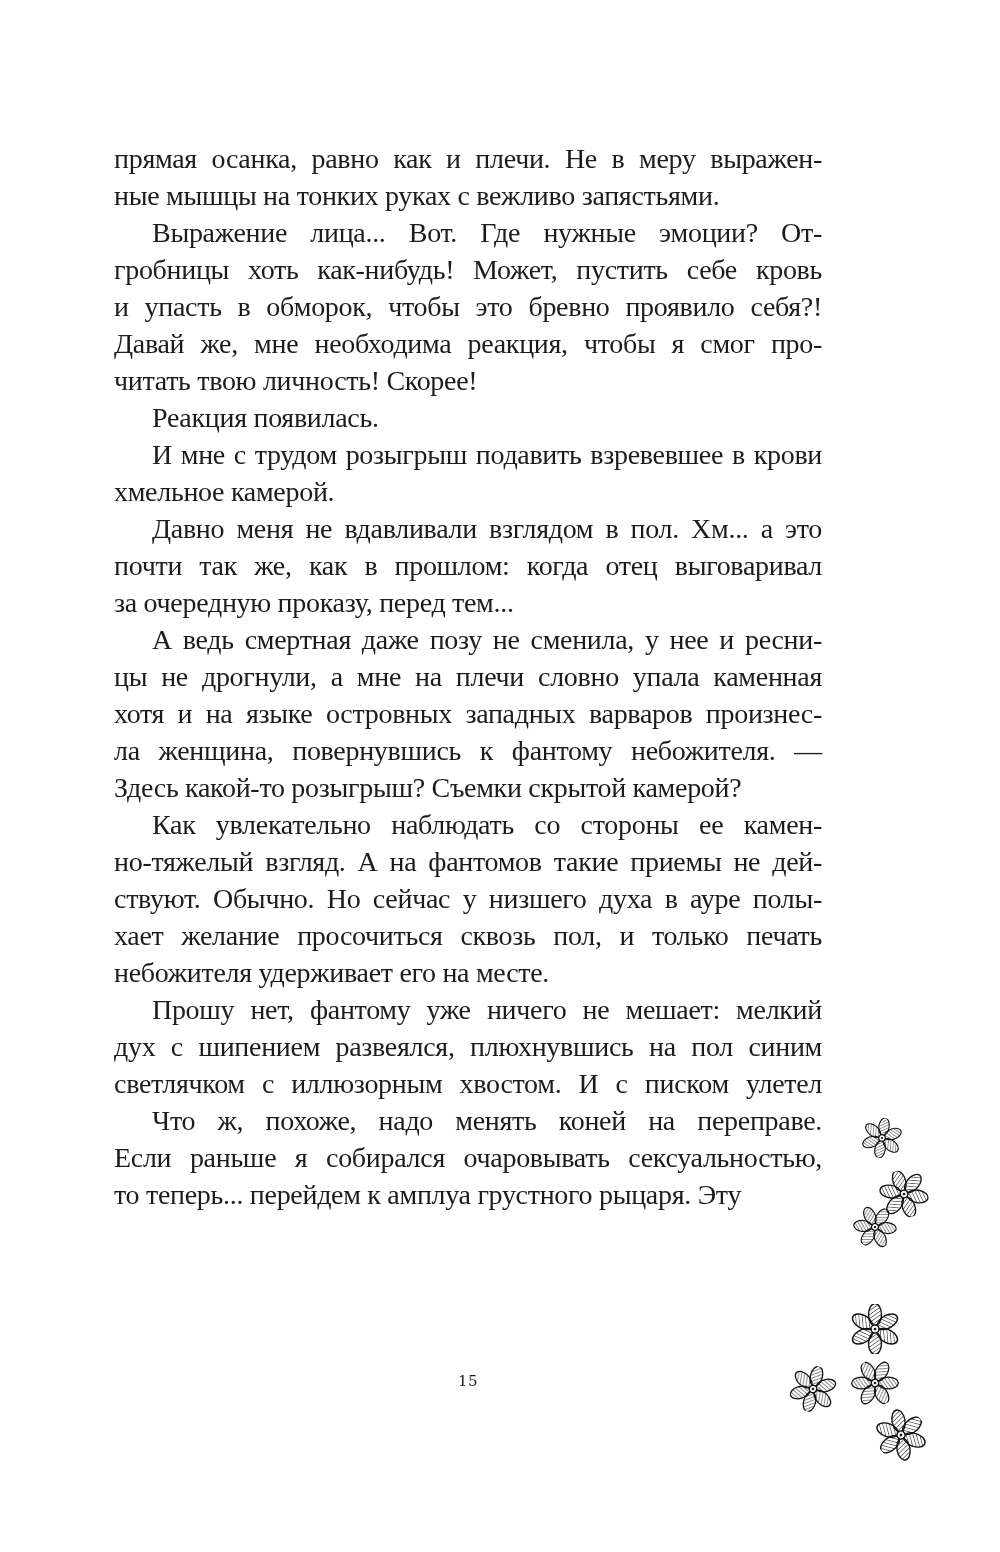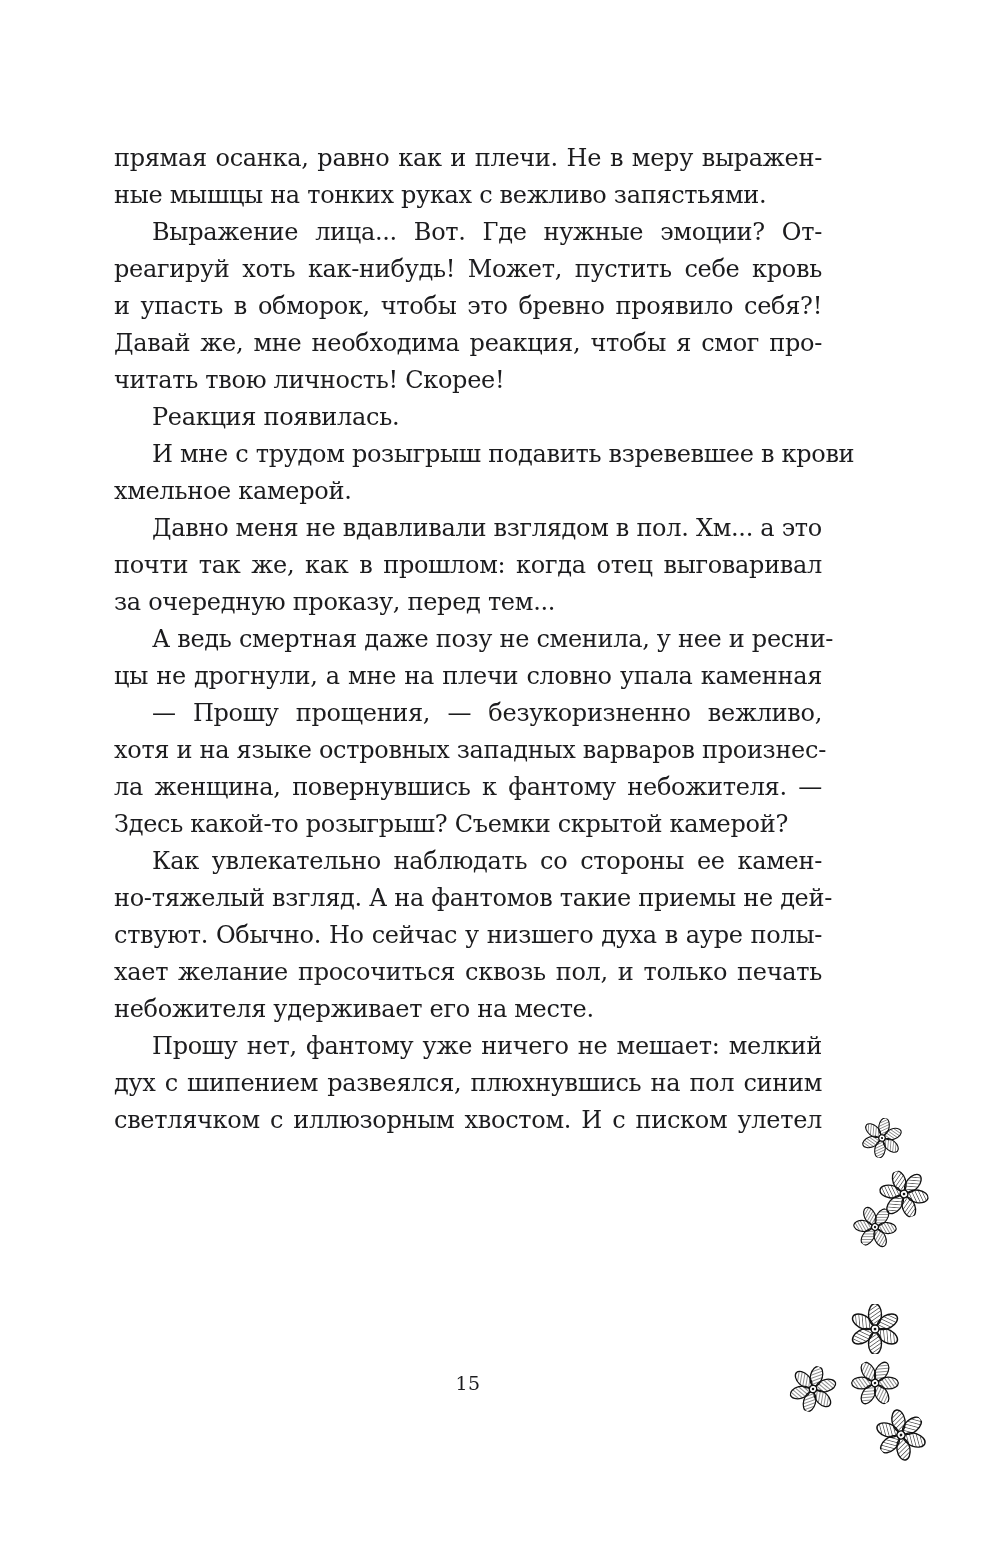--- a/index.html
+++ b/index.html
@@ -19,40 +19,41 @@
     position: absolute;
     left: 114px;
     top: 140px;
     width: 708px;
   }
   .para {
     margin: 0;
     padding: 0;
   }
   .line {
-    font-size: 24px;
+    font-size: 28px;
     line-height: 37px;
     letter-spacing: -0.3px;
     white-space: nowrap;
     text-align: justify;
     text-align-last: justify;
+    font-family: Liberation Serif, serif;
   }
   .line.last {
     text-align-last: left;
   }
   .line.indent {
     text-indent: 38px;
   }
   .page-number {
     position: absolute;
     left: 114px;
     top: 1372px;
     width: 708px;
     text-align: center;
-    font-size: 19px;
+    font-size: 15px;
     letter-spacing: 0.5px;
   }
   .flowers-layer {
     position: absolute;
     left: 0;
     top: 0;
     width: 1000px;
     height: 1552px;
     pointer-events: none;
   }
@@ -86,21 +87,21 @@
   </defs>
 </svg>
 
 <div class="text-block">
     <div class="para">
       <div class="line">прямая осанка, равно как и плечи. Не в меру выражен-</div>
       <div class="line last">ные мышцы на тонких руках с вежливо запястьями.</div>
     </div>
     <div class="para">
       <div class="line indent">Выражение лица... Вот. Где нужные эмоции? От-</div>
-      <div class="line">реагируй хоть как-нибудь! Может, пустить себе кровь</div>
+      <div class="line">гробницы хоть как-нибудь! Может, пустить себе кровь</div>
       <div class="line">и упасть в обморок, чтобы это бревно проявило себя?!</div>
       <div class="line">Давай же, мне необходима реакция, чтобы я смог про-</div>
       <div class="line last">читать твою личность! Скорее!</div>
     </div>
     <div class="para">
       <div class="line last indent">Реакция появилась.</div>
     </div>
     <div class="para">
       <div class="line indent">И мне с трудом розыгрыш подавить взревевшее в крови</div>
       <div class="line last">хмельное камерой.</div>
@@ -108,36 +109,40 @@
     <div class="para">
       <div class="line indent">Давно меня не вдавливали взглядом в пол. Хм... а это</div>
       <div class="line">почти так же, как в прошлом: когда отец выговаривал</div>
       <div class="line last">за очередную проказу, перед тем...</div>
     </div>
     <div class="para">
       <div class="line indent">А ведь смертная даже позу не сменила, у нее и ресни-</div>
       <div class="line">цы не дрогнули, а мне на плечи словно упала каменная</div>
     </div>
     <div class="para">
-      <div class="line indent">— Прошу прощения, — безукоризненно вежливо,</div>
       <div class="line">хотя и на языке островных западных варваров произнес-</div>
       <div class="line">ла женщина, повернувшись к фантому небожителя. —</div>
       <div class="line last">Здесь какой-то розыгрыш? Съемки скрытой камерой?</div>
     </div>
     <div class="para">
       <div class="line indent">Как увлекательно наблюдать со стороны ее камен-</div>
       <div class="line">но-тяжелый взгляд. А на фантомов такие приемы не дей-</div>
       <div class="line">ствуют. Обычно. Но сейчас у низшего духа в ауре полы-</div>
       <div class="line">хает желание просочиться сквозь пол, и только печать</div>
       <div class="line last">небожителя удерживает его на месте.</div>
     </div>
     <div class="para">
       <div class="line indent">Прошу нет, фантому уже ничего не мешает: мелкий</div>
       <div class="line">дух с шипением развеялся, плюхнувшись на пол синим</div>
       <div class="line">светлячком с иллюзорным хвостом. И с писком улетел</div>
+    </div>
+    <div class="para">
+      <div class="line indent">Что ж, похоже, надо менять коней на переправе.</div>
+      <div class="line">Если раньше я собирался очаровывать сексуальностью,</div>
+      <div class="line last">то теперь... перейдем к амплуа грустного рыцаря. Эту</div>
     </div>
   </div>
 
 <div class="page-number">15</div>
 
 <div class="flowers-layer">
     <svg viewBox="0 0 40 40" class="flower" style="left: 862px; top: 1118px; width: 40px; height: 40px; transform: rotate(10deg);">
       <use href="#flower-shape"></use>
     </svg>
     <svg viewBox="0 0 40 40" class="flower" style="left: 880px; top: 1170px; width: 48px; height: 48px; transform: rotate(-20deg);">

